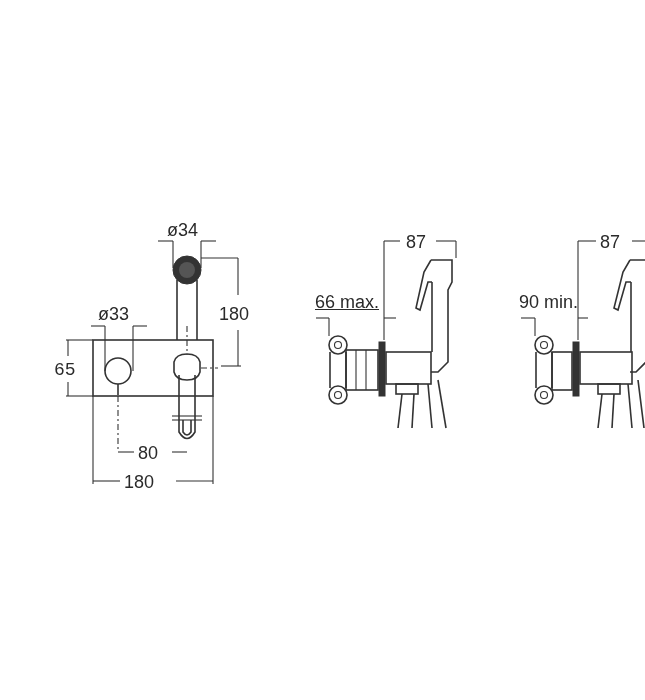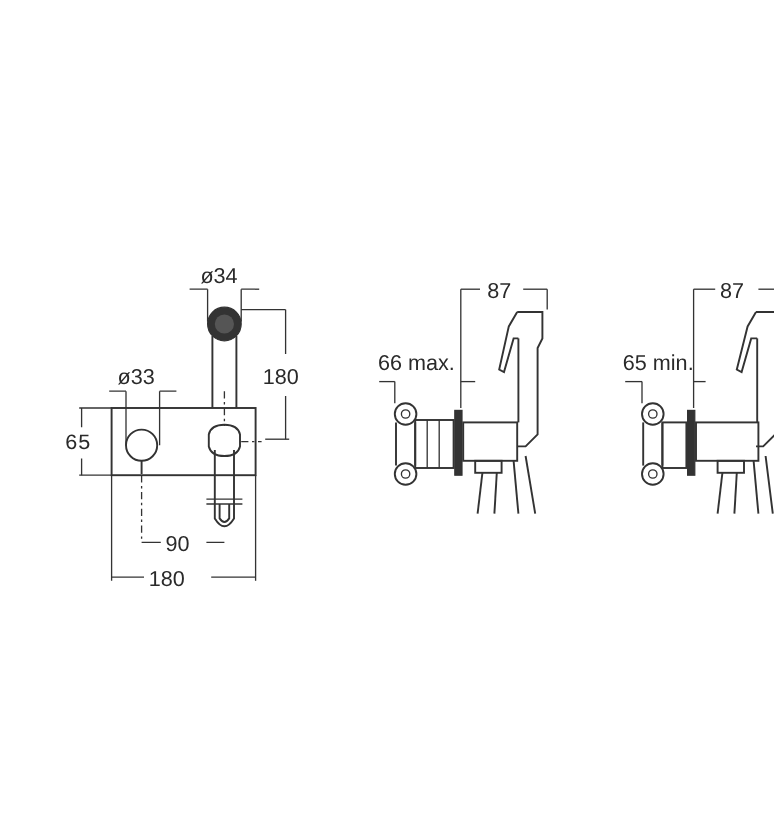--- a/index.html
+++ b/index.html
@@ -129,21 +129,21 @@
     <line class="th" x1="519" y1="318" x2="519" y2="336"></line>
     <line class="th" x1="562" y1="318" x2="572" y2="318"></line>
   </g>
 </svg>
 
 
 <span class="lbl" style="left:151px;top:221px;">ø34</span>
 <span class="lbl" style="left:203px;top:305px;">180</span>
 <span class="lbl" style="left:82px;top:305px;">ø33</span>
 <span class="lbl" style="left:38px;top:361px;font-family:Liberation Mono, monospace;">65</span>
-<span class="lbl" style="left:122px;top:444px;">90</span>
+<span class="lbl" style="left:122px;top:444px;">80</span>
 <span class="lbl" style="left:108px;top:473px;">180</span>
 
 <span class="lbl" style="left:390px;top:233px;">87</span>
-<span class="lbl" style="left:299px;top:293px;">66 max.</span>
+<span class="lbl" style="left:299px;top:293px;text-decoration:underline;">66 max.</span>
 
 <span class="lbl" style="left:584px;top:233px;">87</span>
-<span class="lbl" style="left:503px;top:293px;">65 min.</span>
+<span class="lbl" style="left:503px;top:293px;">90 min.</span>
 </div>
 
 </body></html>

